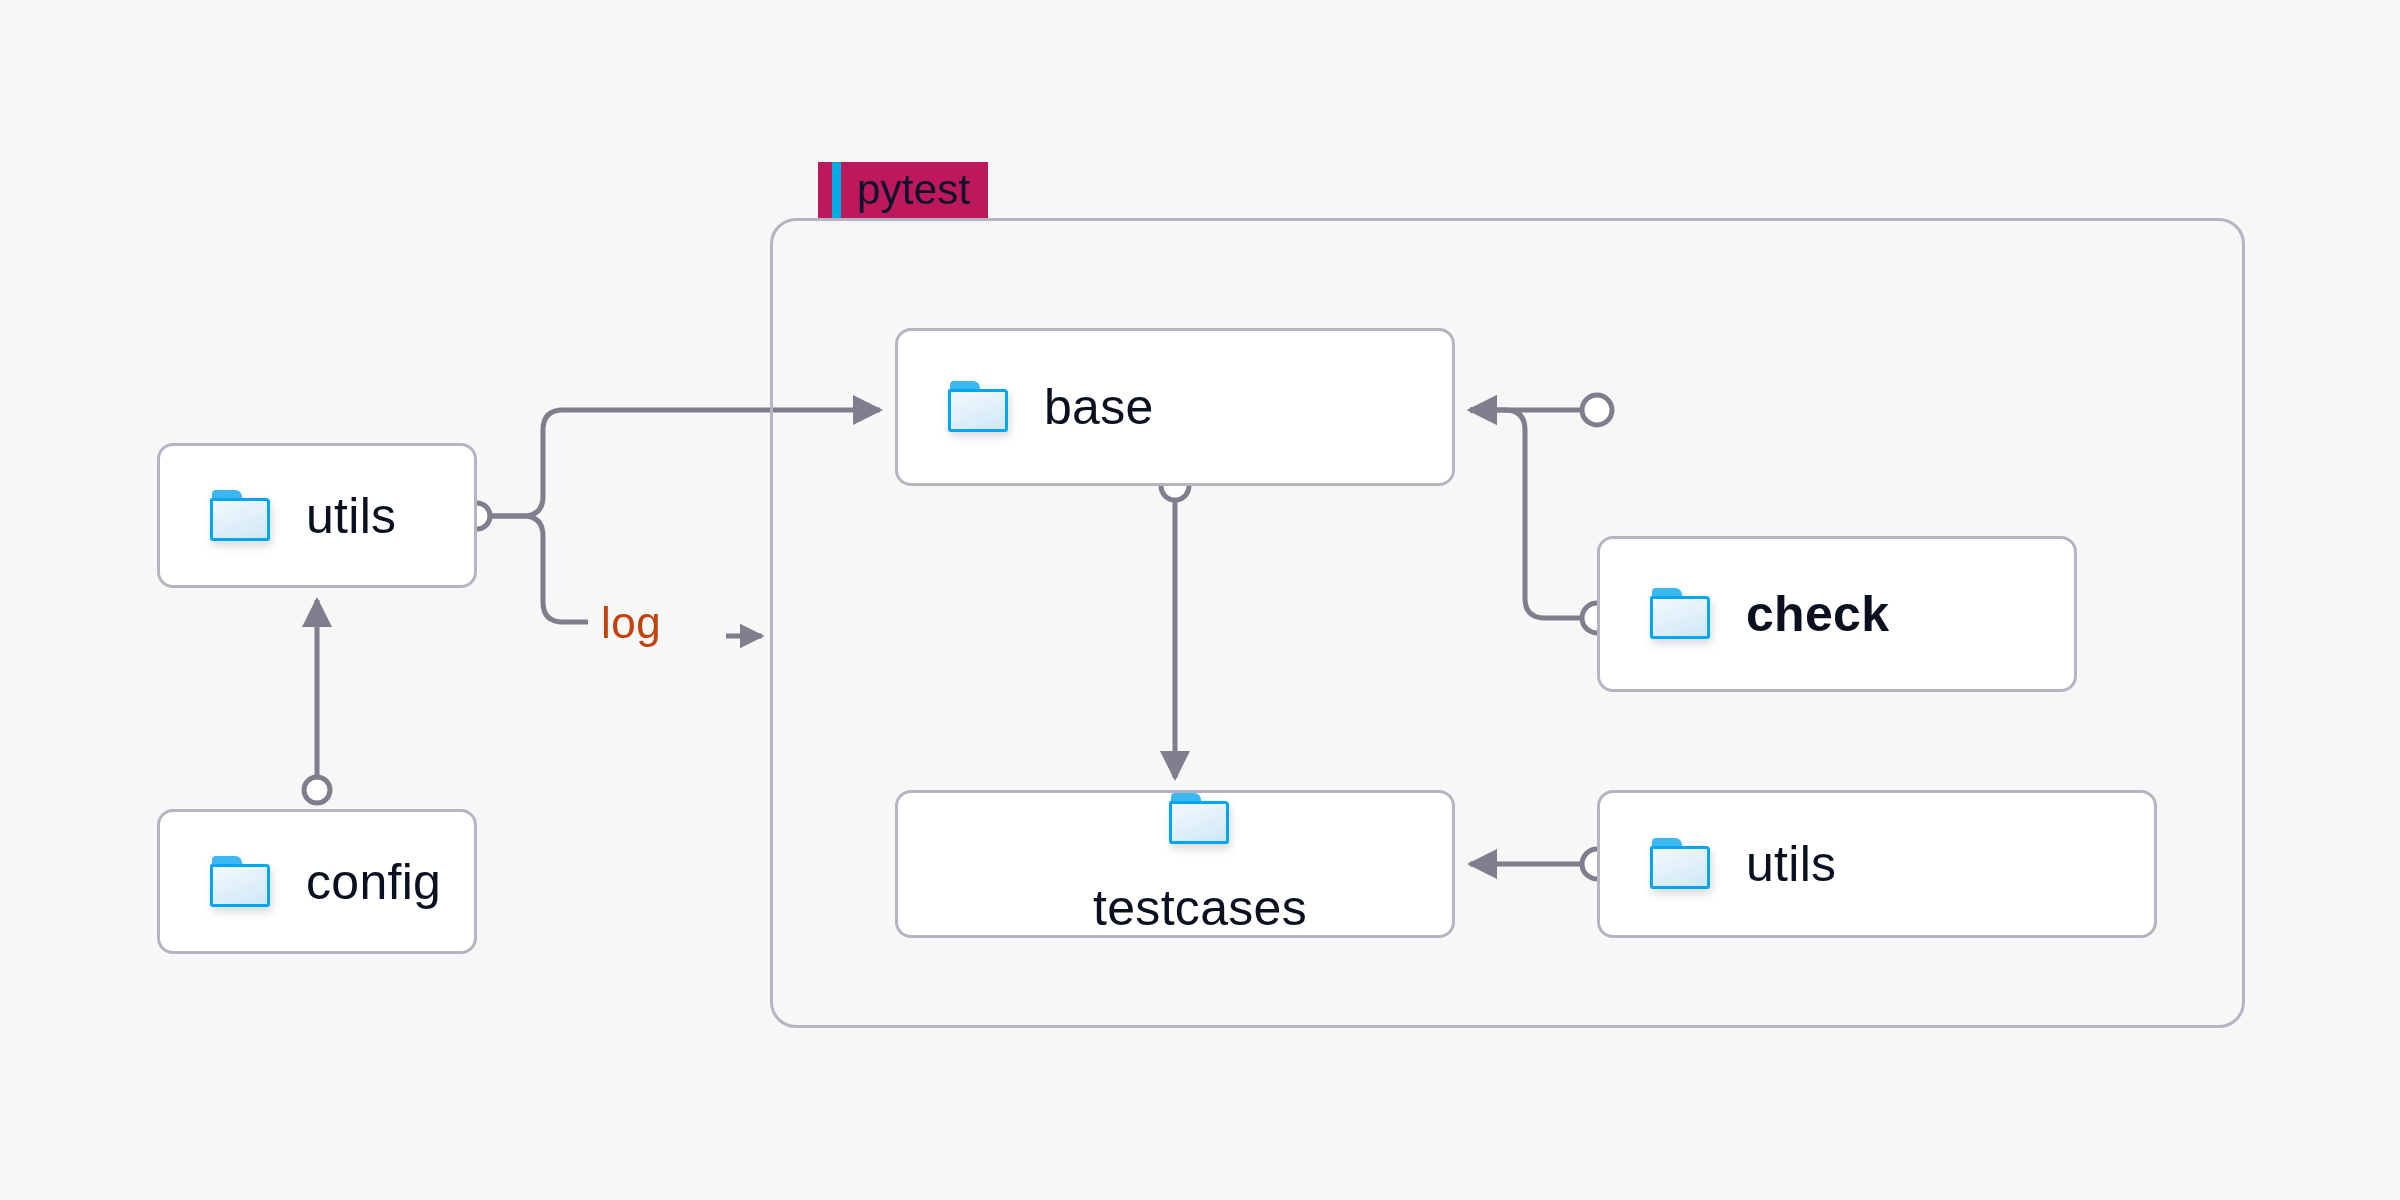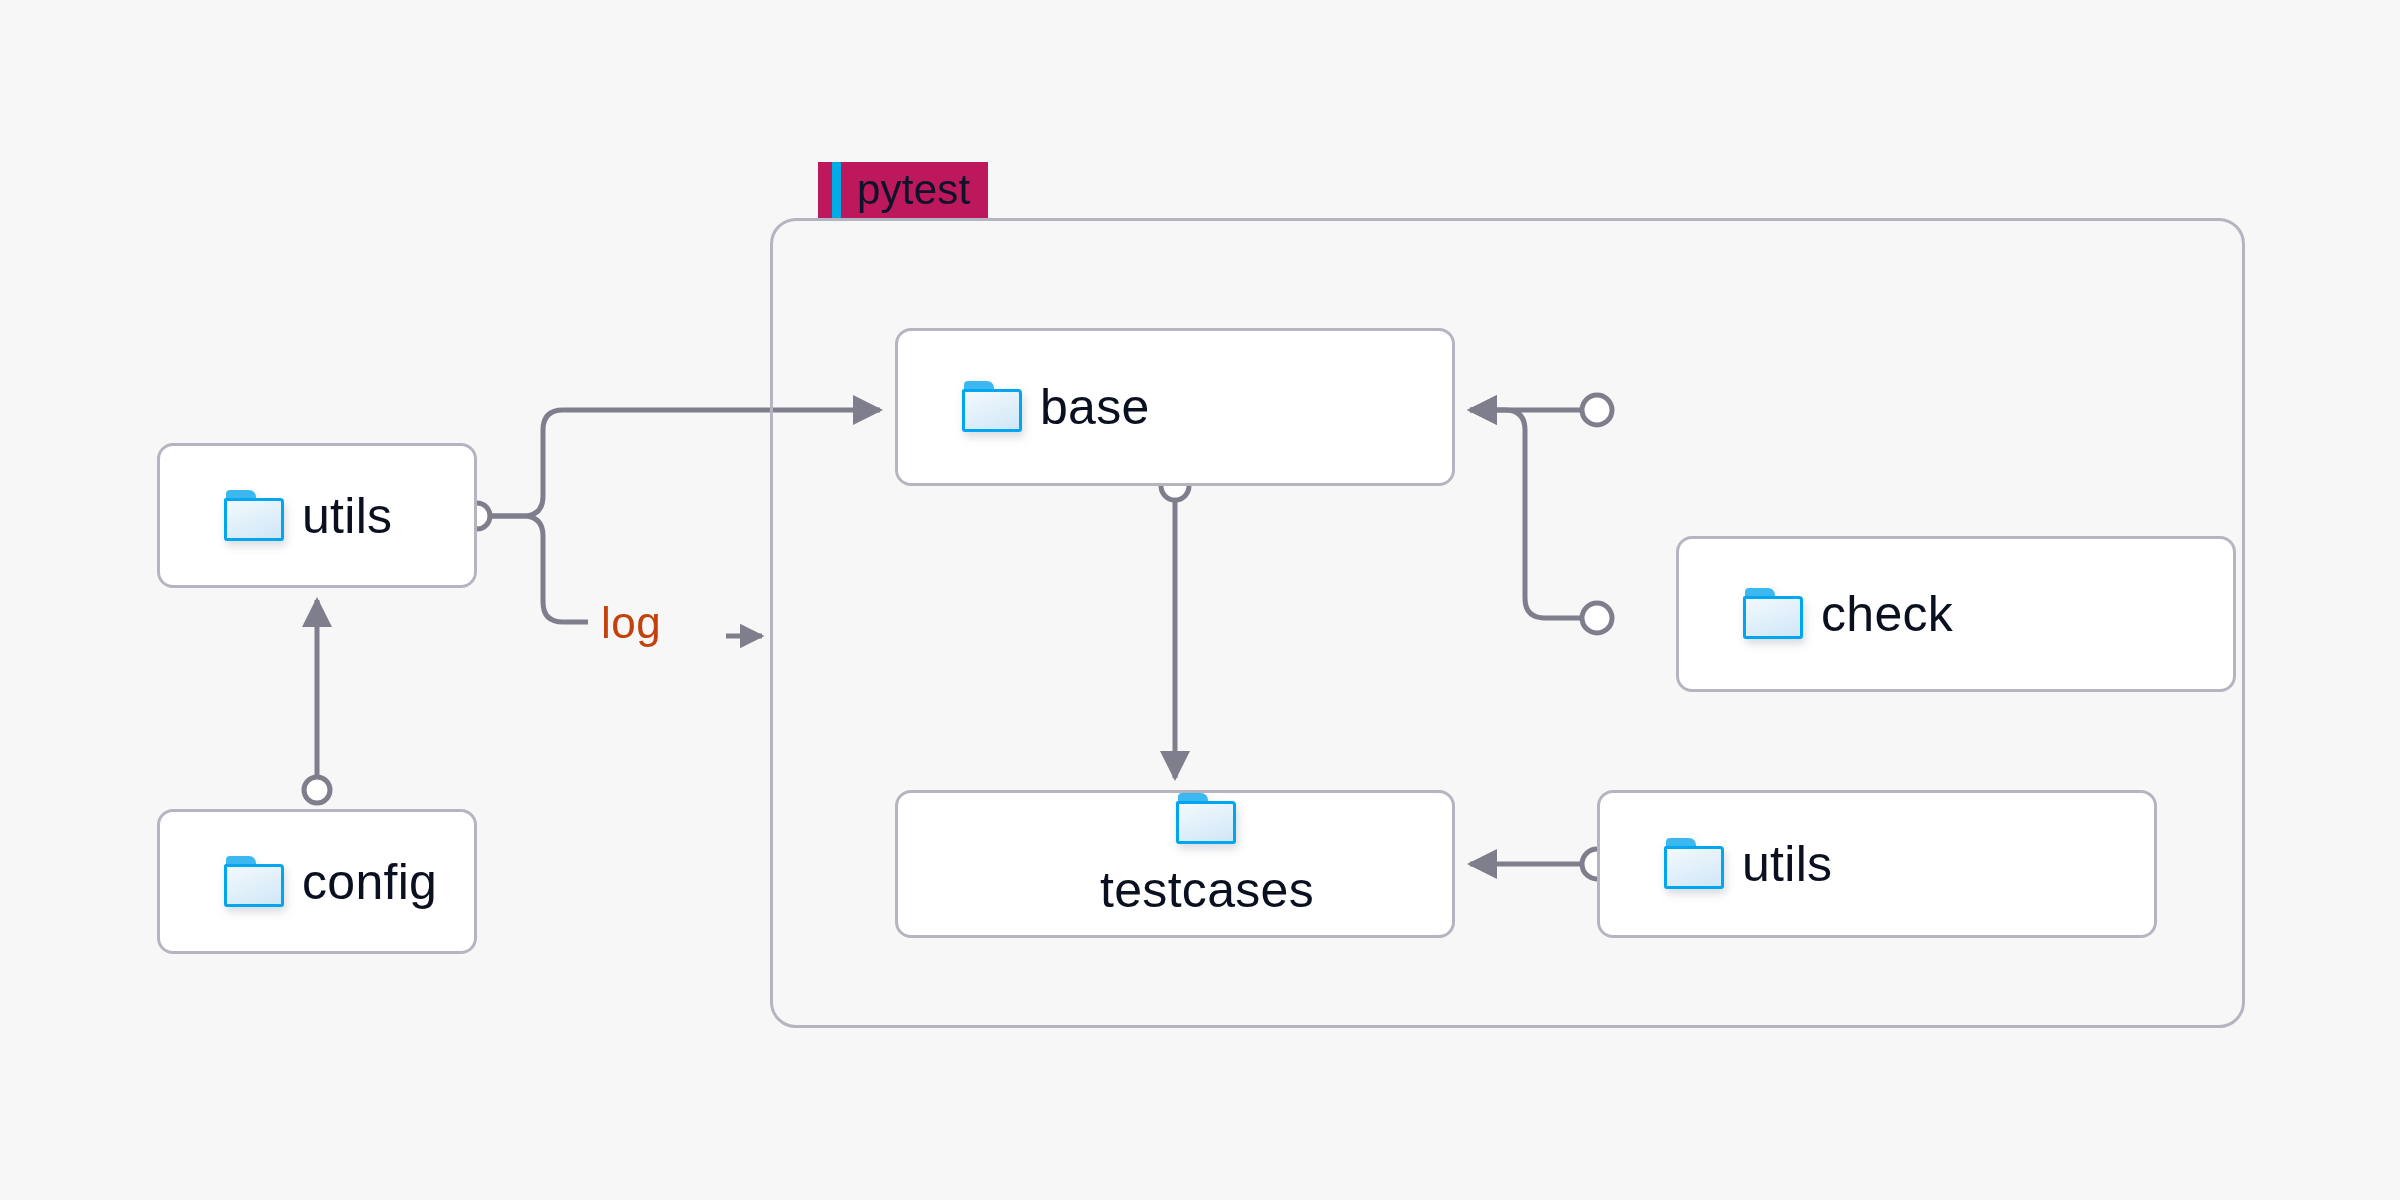--- a/index.html
+++ b/index.html
@@ -60,22 +60,22 @@
 
   
   .node {
     position: absolute;
     box-sizing: border-box;
     background: #ffffff;
     border: 3px solid #b6b4c0;
     border-radius: 16px;
     display: flex;
     align-items: center;
-    padding-left: 64px;
-    gap: 16px;
+    padding-left: 50px;
+    gap: 34px;
   }
   .node-label {
     font-size: 50px;
     color: #0b1020;
     letter-spacing: 0.3px;
     white-space: nowrap;
   }
 
   
   .folder-icon {
@@ -187,21 +187,21 @@
 
   <div class="node" style="left:895px; top:790px; width:560px; height:148px;flex-direction:column;">
     <span class="folder-icon">
       <span class="tab"></span>
         <span class="body"></span>
     </span>
     <span class="node-label">testcases</span>
   </div>
 
 
-  <div class="node" style="left:1676px; top:536px; width:560px; height:156px;">
+  <div class="node" style="left:1597px; top:536px; width:480px; height:156px;font-weight:bold;">
     <span class="folder-icon">
       <span class="tab"></span>
         <span class="body"></span>
     </span>
     <span class="node-label">check</span>
   </div>
 
   <div class="node" style="left:1597px; top:790px; width:560px; height:148px;">
     <span class="folder-icon">
       <span class="tab"></span>

